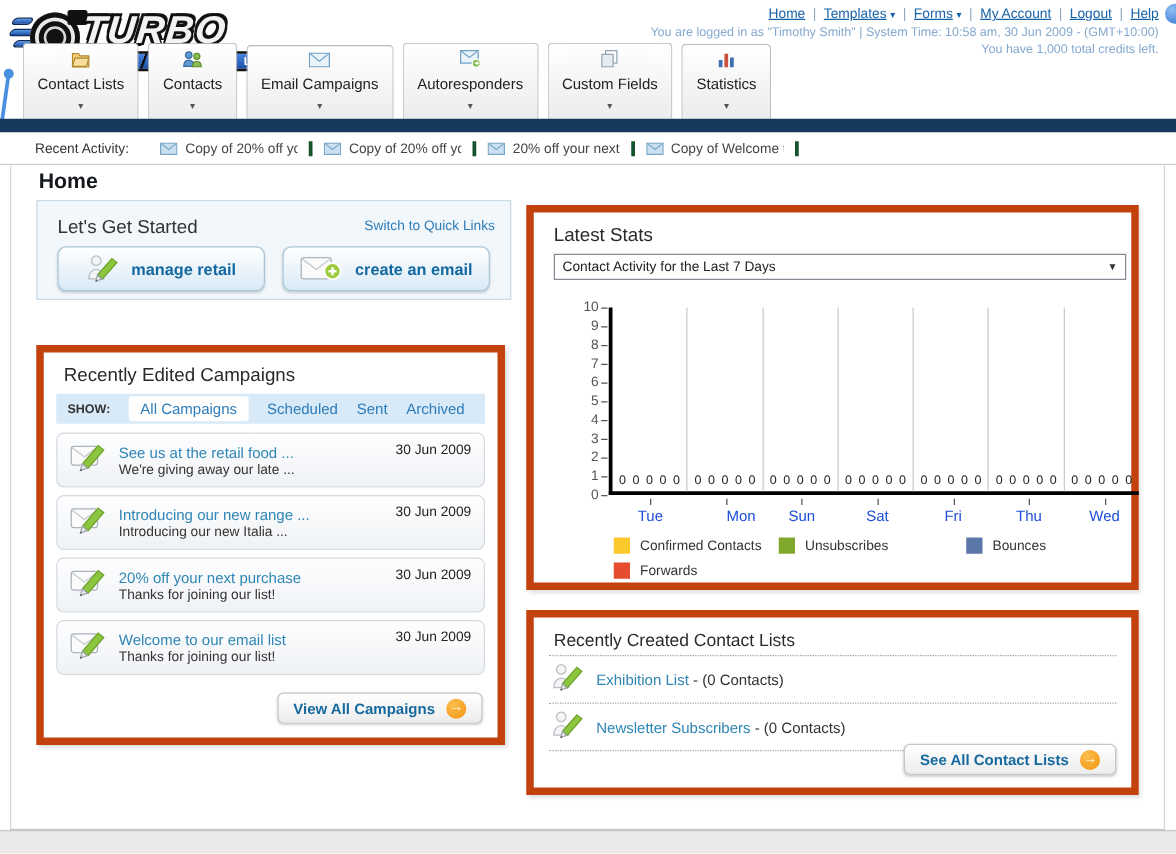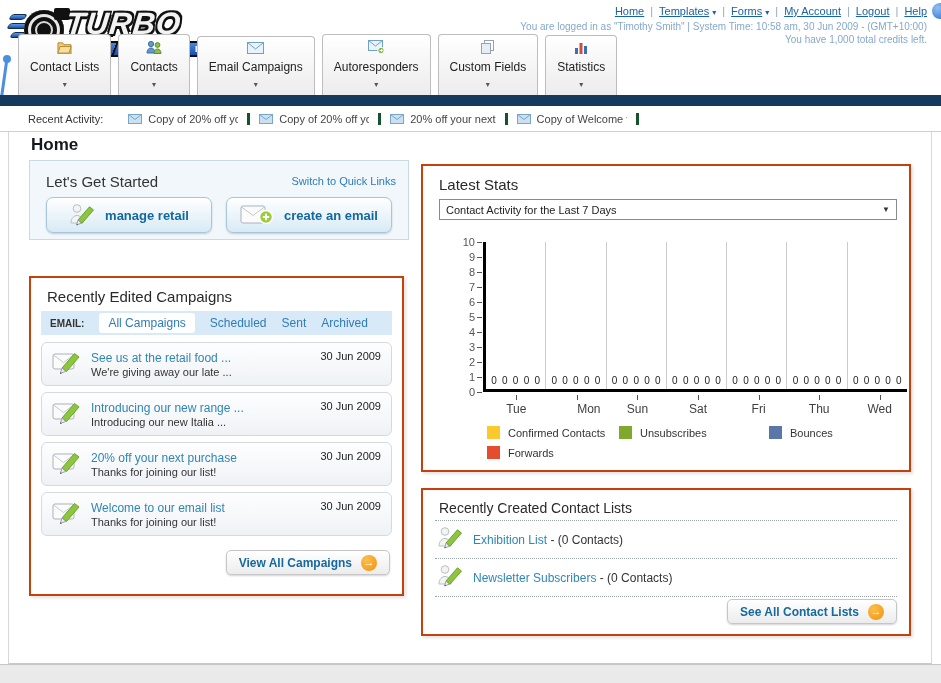--- a/index.html
+++ b/index.html
@@ -54,21 +54,21 @@
   #activitybar { position:absolute; top:106px; left:0; width:941px; height:26px; background:#fff; border-bottom:1px solid #CFCFCF; display:flex; align-items:center; }
   #activity-label { margin-left:28px; margin-right:16px; font-size:11px; color:#333; }
   #activity-items { display:flex; height:100%; align-items:center; }
   .activity-item { display:flex; align-items:center; gap:6px; padding:0 9px; border-right:3px solid #14532d; font-size:11px; color:#444; cursor:pointer; }
   .act-text { display:inline-block; max-width:90px; overflow:hidden; white-space:nowrap; }
 
   
   #content { position:absolute; top:132px; left:8px; width:924px; height:532px; background:#fff;
     border-left:1px solid #D8D8D8; border-right:1px solid #D8D8D8; border-bottom:1px solid #C9C9C9; }
   #page-title { position:absolute; left:22px; top:3px; font-size:17px; font-weight:800; color:#15181C; }
-  .panel { position:absolute; background:#fff; border:2px solid #c2410c; box-shadow:2px 2px 3px rgba(0,0,0,0.12); }
+  .panel { position:absolute; background:#fff; border:6px solid #c2410c; box-shadow:2px 2px 3px rgba(0,0,0,0.12); }
   .panel-title { position:absolute; left:16px; top:10px; font-size:15px; color:#2A2A2A; }
 
   
   #get-started { position:absolute; left:20px; top:28px; width:380px; height:80px; background:#F1F7FB; border:1px solid #C9DAE7; }
   #gs-title { position:absolute; left:16px; top:12px; font-size:15px; color:#333; }
   #gs-switch { position:absolute; right:12px; top:14px; font-size:11px; color:#2E7CB8; }
   #gs-buttons { position:absolute; left:16px; top:36px; display:flex; gap:14px; }
   .gs-btn { display:flex; align-items:center; justify-content:center; gap:10px; width:166px; height:36px;
     border:1px solid #A9C6D8; border-radius:7px; background:linear-gradient(#FFFFFF,#D8EAF6);
     box-shadow:0 1px 2px rgba(0,0,0,0.18); font-size:13px; font-weight:bold; color:#1368A0; cursor:pointer; }
@@ -99,21 +99,21 @@
     display:flex; align-items:center; padding:0 6px; font-size:11px; color:#222; cursor:pointer; }
   #stats-select .sel-arrow { margin-left:auto; font-size:8px; color:#333; }
   #chart { position:absolute; inset:0; }
   .plot { position:absolute; display:flex; border-left:3px solid #000; border-bottom:3px solid #000; }
   .grp { position:relative; flex:1; border-right:1px solid #CCC; }
   .grp.last { border-right:none; }
   .zeros { position:absolute; left:0; right:0; bottom:3px; display:flex; justify-content:space-evenly; font-size:10px; color:#222; }
   .ylab { position:absolute; width:22px; text-align:right; font-size:11px; color:#555; }
   .ydash { position:absolute; width:5px; height:1px; background:#555; }
   .xdash { position:absolute; width:1px; height:5px; background:#555; }
-  .xlab { position:absolute; transform:translateX(-50%); font-size:12px; color:#404040; }
+  .xlab { position:absolute; transform:translateX(-50%); font-size:12px; color:#1d4ed8; }
   #legend { position:absolute; left:64px; top:260px; display:grid; grid-template-columns:122px 140px 1fr; gap:7px 10px; }
   .lgd-item { display:flex; align-items:center; gap:8px; font-size:11px; color:#333; }
   .swatch { width:13px; height:13px; flex:0 0 13px; }
 
   
   #contact-lists { left:412px; top:356px; width:490px; height:148px; }
   #cl-title { position:absolute; left:16px; top:10px; font-size:14px; color:#2A2A2A; }
   #cl-items { position:absolute; left:12px; right:12px; top:30px; }
   .dotted { border-top:1px dotted #99A4AC; height:1px; }
   .cl-item { display:flex; align-items:center; gap:10px; padding:4px 0 4px 2px; font-size:12px; }
@@ -289,21 +289,21 @@
             </svg>
           </span>
         <span>create an email</span>
       </div>
     </div>
   </div>
 
   <div id="campaigns" class="panel">
     <div class="panel-title">Recently Edited Campaigns</div>
     <div id="show-bar">
-      <span id="show-label">EMAIL:</span>
+      <span id="show-label">SHOW:</span>
     <span class="filter active">All Campaigns</span>
         <span class="filter">Scheduled</span>
         <span class="filter">Sent</span>
         <span class="filter">Archived</span>
       </div>
     <div id="campaign-items">
         <div class="campaign-item">
           <span class="ci-ic"><svg width="30" height="27" viewBox="0 0 30 27">
               <rect x="1" y="5" width="21" height="15" rx="2" fill="#FBFBFB" stroke="#ABB3BB"></rect>
               <path d="M1.5 6l10 7.5L21.5 6" fill="none" stroke="#C3C9CF"></path>

